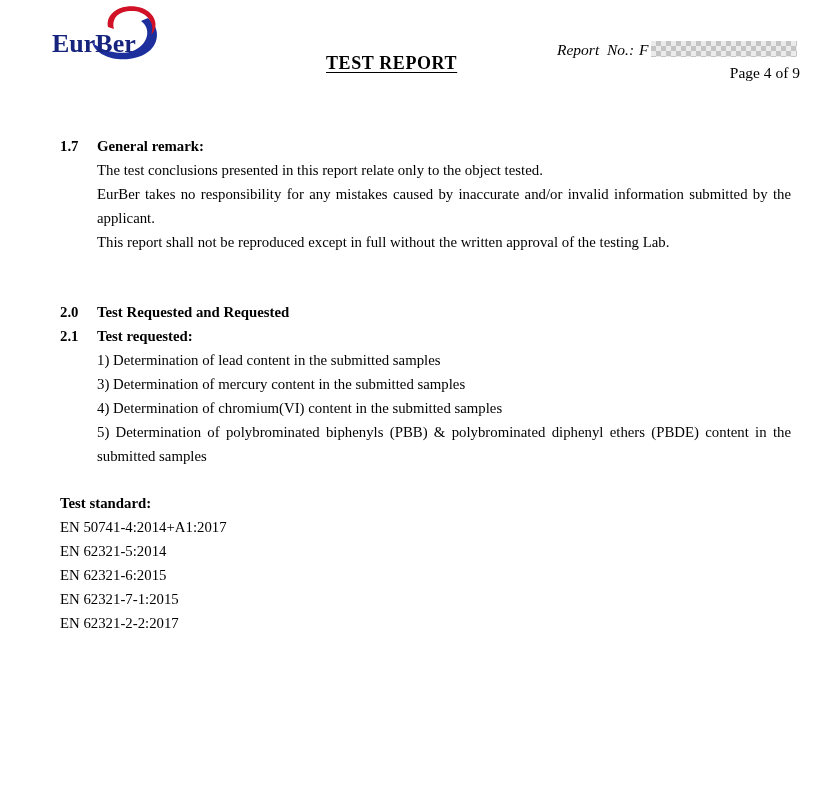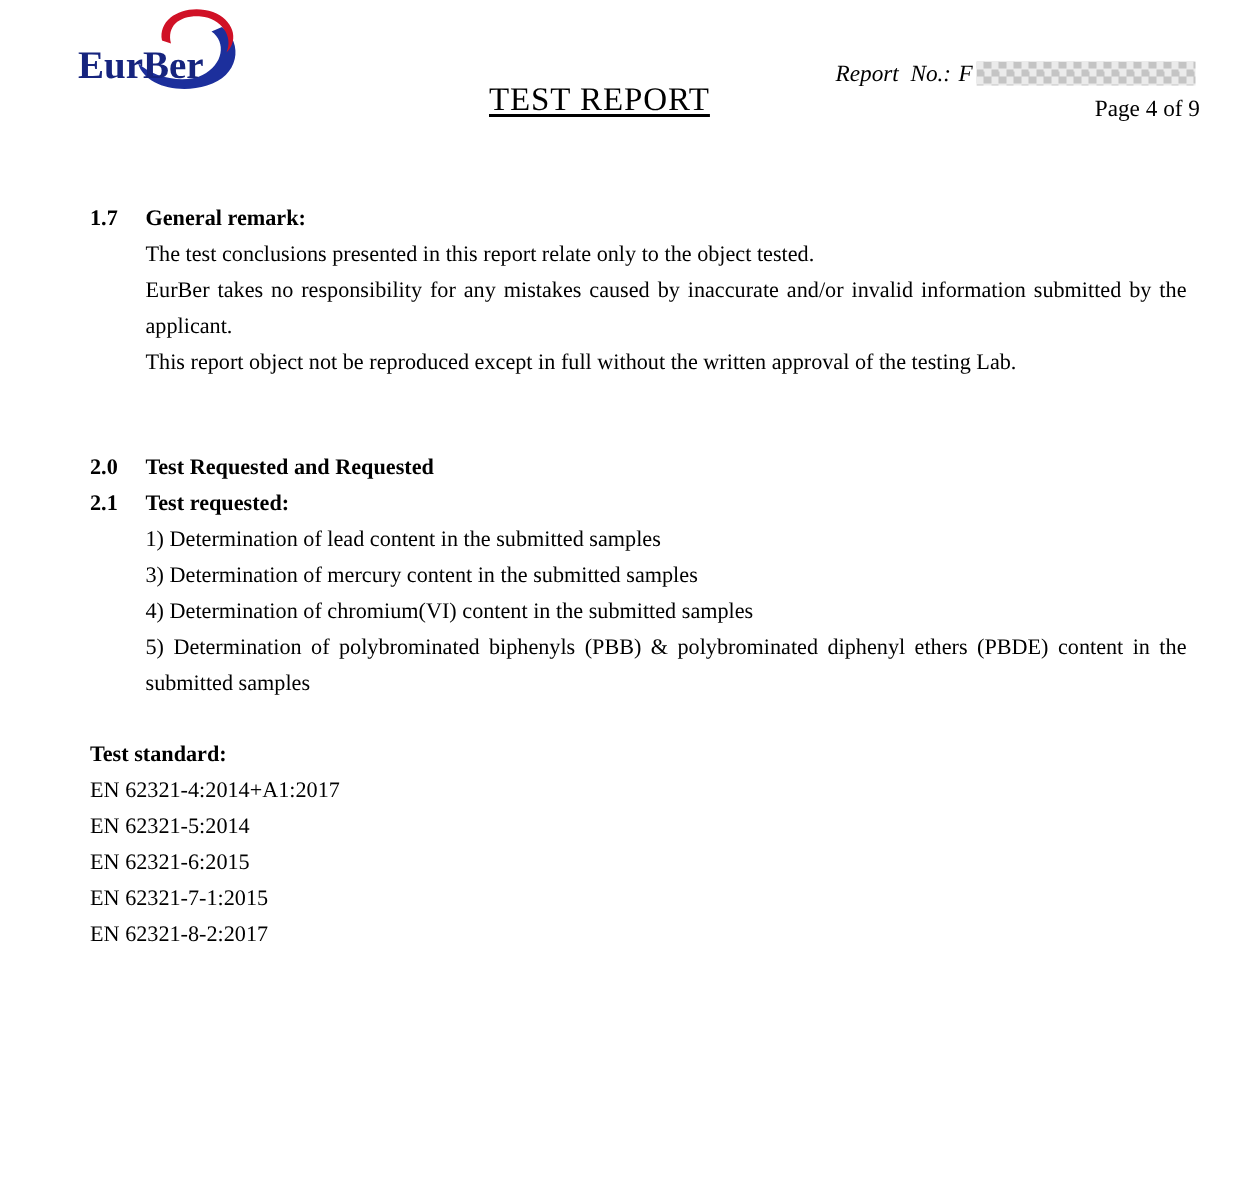--- a/index.html
+++ b/index.html
@@ -13,22 +13,22 @@
     overflow: hidden;
   }
   .page { position: relative; width: 838px; height: 620px; }
 
   
   .header { position: relative; height: 120px; }
   .logo { position: absolute; left: 50px; top: 0px; }
   .report-title {
     position: absolute;
     left: 326px; top: 53px;
-    font-size: 22px;
-    font-weight: normal;
+    font-size: 18px;
+    font-weight: bold;
     letter-spacing: 0.6px;
     text-decoration: underline;
     text-underline-offset: 3px;
   }
   .report-no-line {
     position: absolute;
     left: 557px; top: 41px;
     font-size: 15.5px;
     display: flex;
     font-style: italic;
@@ -97,21 +97,21 @@
   </div>
 
   <div class="content">
 
     <div class="section">
       <div class="sec-num">1.7</div>
       <div class="sec-body">
         <p class="sec-head">General remark:</p>
         <p>The test conclusions presented in this report relate only to the object tested.</p>
         <p class="just">EurBer takes no responsibility for any mistakes caused by inaccurate and/or invalid information submitted by the applicant.</p>
-        <p>This report object not be reproduced except in full without the written approval of the testing Lab.</p>
+        <p>This report shall not be reproduced except in full without the written approval of the testing Lab.</p>
       </div>
     </div>
 
     <div class="section gap-lg">
       <div class="sec-num">2.0</div>
       <div class="sec-body">
         <p class="sec-head">Test Requested and Requested</p>
       </div>
     </div>
 
@@ -122,22 +122,22 @@
         <p>1) Determination of lead content in the submitted samples</p>
         <p>3) Determination of mercury content in the submitted samples</p>
         <p>4) Determination of chromium(VI) content in the submitted samples</p>
         <p class="just">5) Determination of polybrominated biphenyls (PBB) &amp; polybrominated diphenyl ethers (PBDE) content in the submitted samples</p>
       </div>
     </div>
 
     <div class="section gap-md">
       <div class="sec-body">
         <p class="sec-head">Test standard:</p>
-        <p>EN 62321-4:2014+A1:2017</p>
+        <p>EN 50741-4:2014+A1:2017</p>
         <p>EN 62321-5:2014</p>
         <p>EN 62321-6:2015</p>
         <p>EN 62321-7-1:2015</p>
-        <p>EN 62321-8-2:2017</p>
+        <p>EN 62321-2-2:2017</p>
       </div>
     </div>
 
   </div>
 </div>
 
 </body></html>

